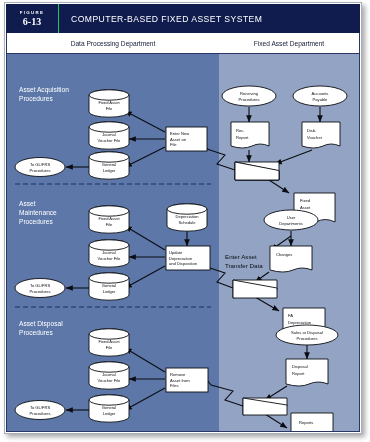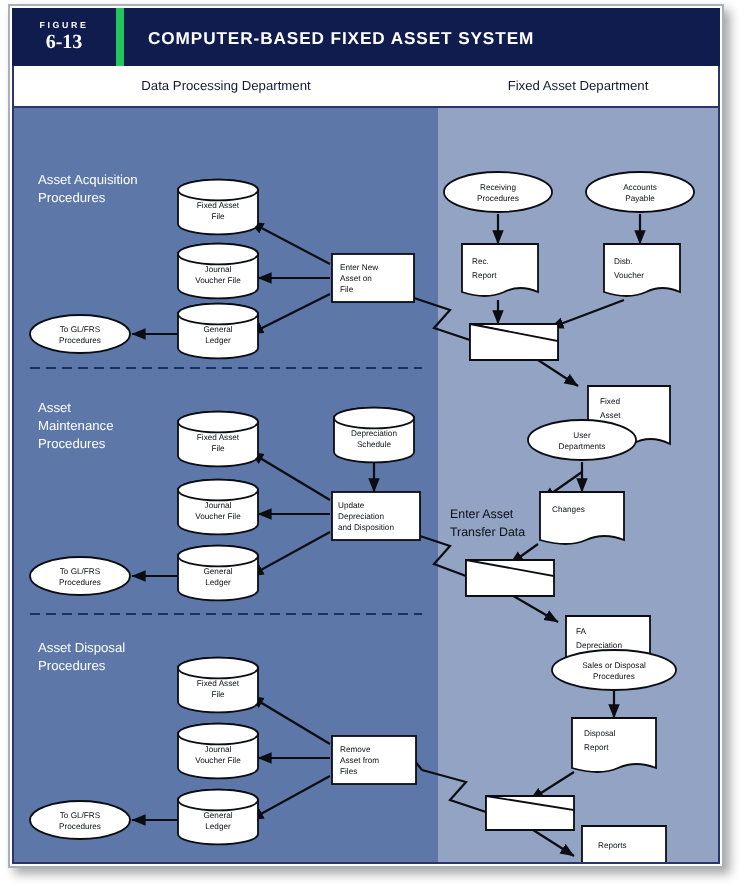--- a/index.html
+++ b/index.html
@@ -11,25 +11,25 @@
 
   
   .outer-frame{position:absolute;left:4px;top:2px;width:358px;height:432px;
                box-sizing:border-box;border:1px solid #aab0bb;background:#fff;
                box-shadow:3px 3px 5px rgba(0,0,0,.35);}
 
   
   .titlebar{position:absolute;left:6px;top:4px;width:354px;height:29px;
             background:#101c4e;box-sizing:border-box;display:flex;align-items:stretch;}
   .fig-badge{width:52px;display:flex;flex-direction:column;align-items:center;
-             justify-content:center;border-right:4px solid #22c55e;color:#ffffff;}
+             justify-content:center;border-right:1px solid #22c55e;color:#ffffff;}
   .fig-word{font-size:4.4px;letter-spacing:1.3px;font-weight:bold;line-height:6px;}
   .fig-num{font-size:10px;font-weight:bold;line-height:11px;font-family:"Liberation Serif",serif;}
   .fig-title{flex:1;display:flex;align-items:center;padding-left:12px;color:#ffffff;
-             font-size:8.6px;font-weight:bold;letter-spacing:.45px;
+             font-size:8.6px;font-weight:normal;letter-spacing:.45px;
              font-variant:small-caps;text-transform:uppercase;}
 
   
   .deptband{position:absolute;left:6px;top:33px;width:354px;height:21px;
             background:#ffffff;box-sizing:border-box;
             border:1px solid #2b3566;border-top:none;display:flex;}
   .dept{display:flex;align-items:center;justify-content:center;
         font-size:6.6px;color:#131a33;}
   .dept-left{width:212px;}
   .dept-right{flex:1;}

